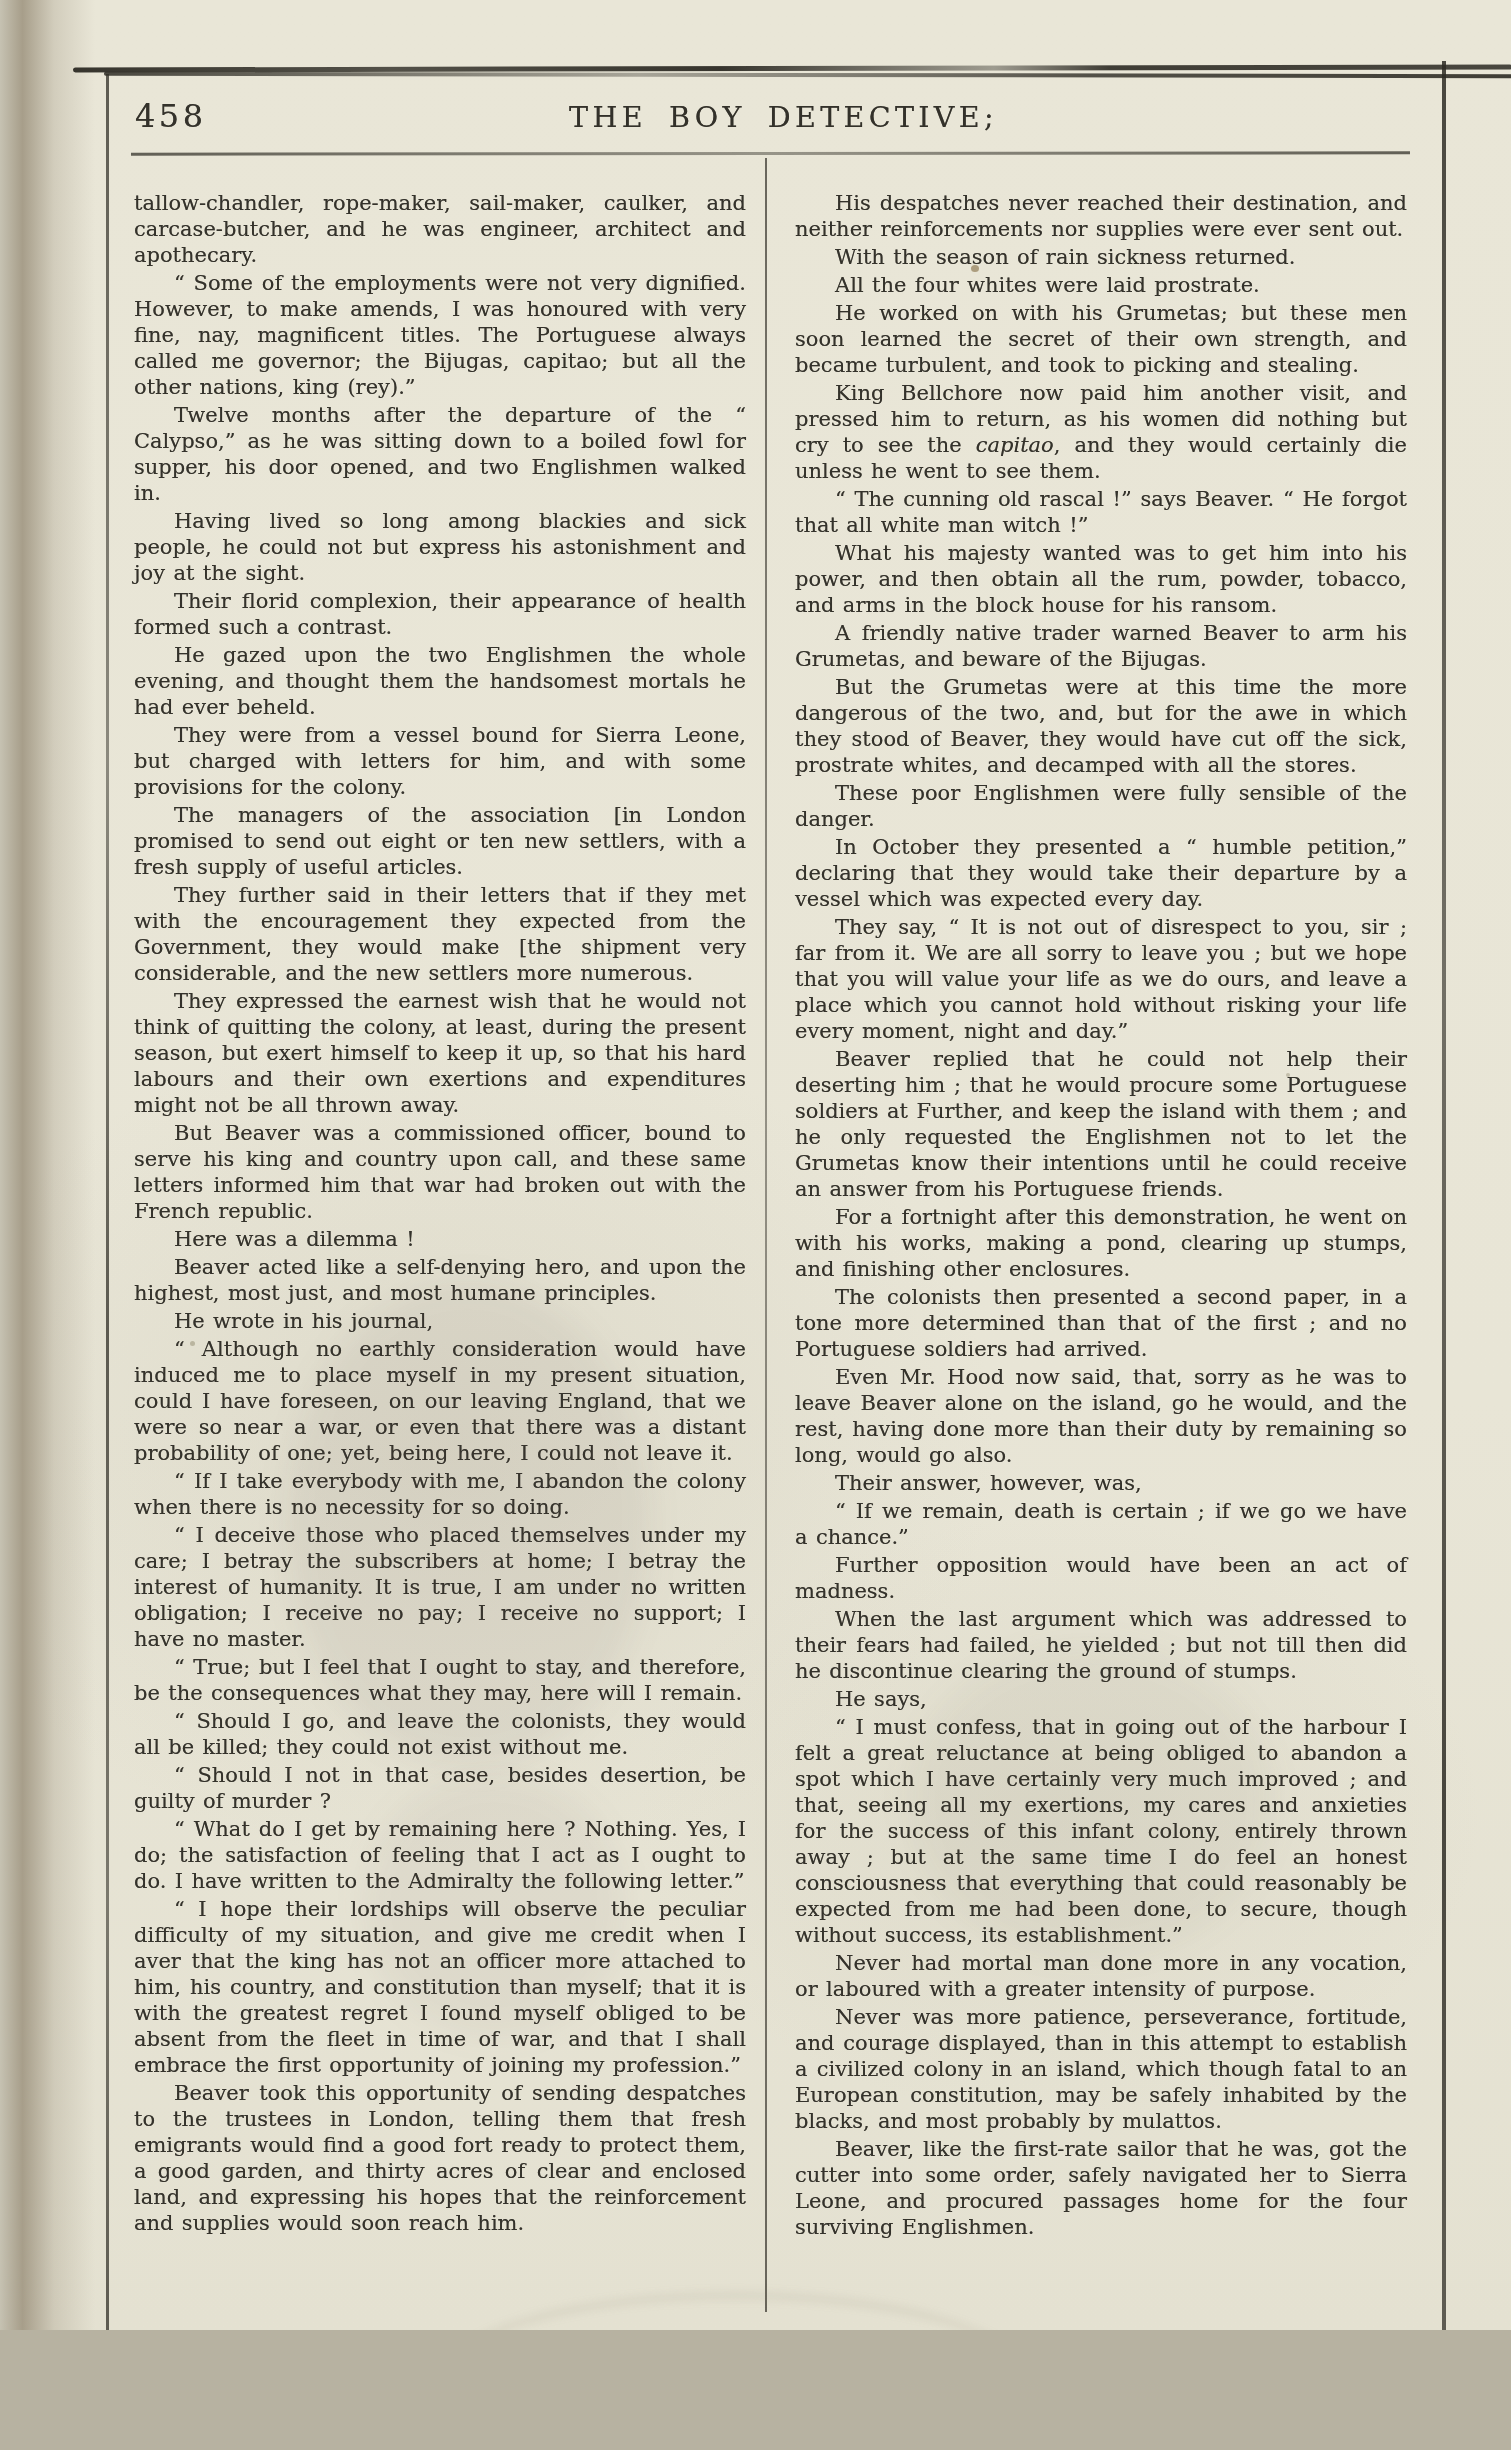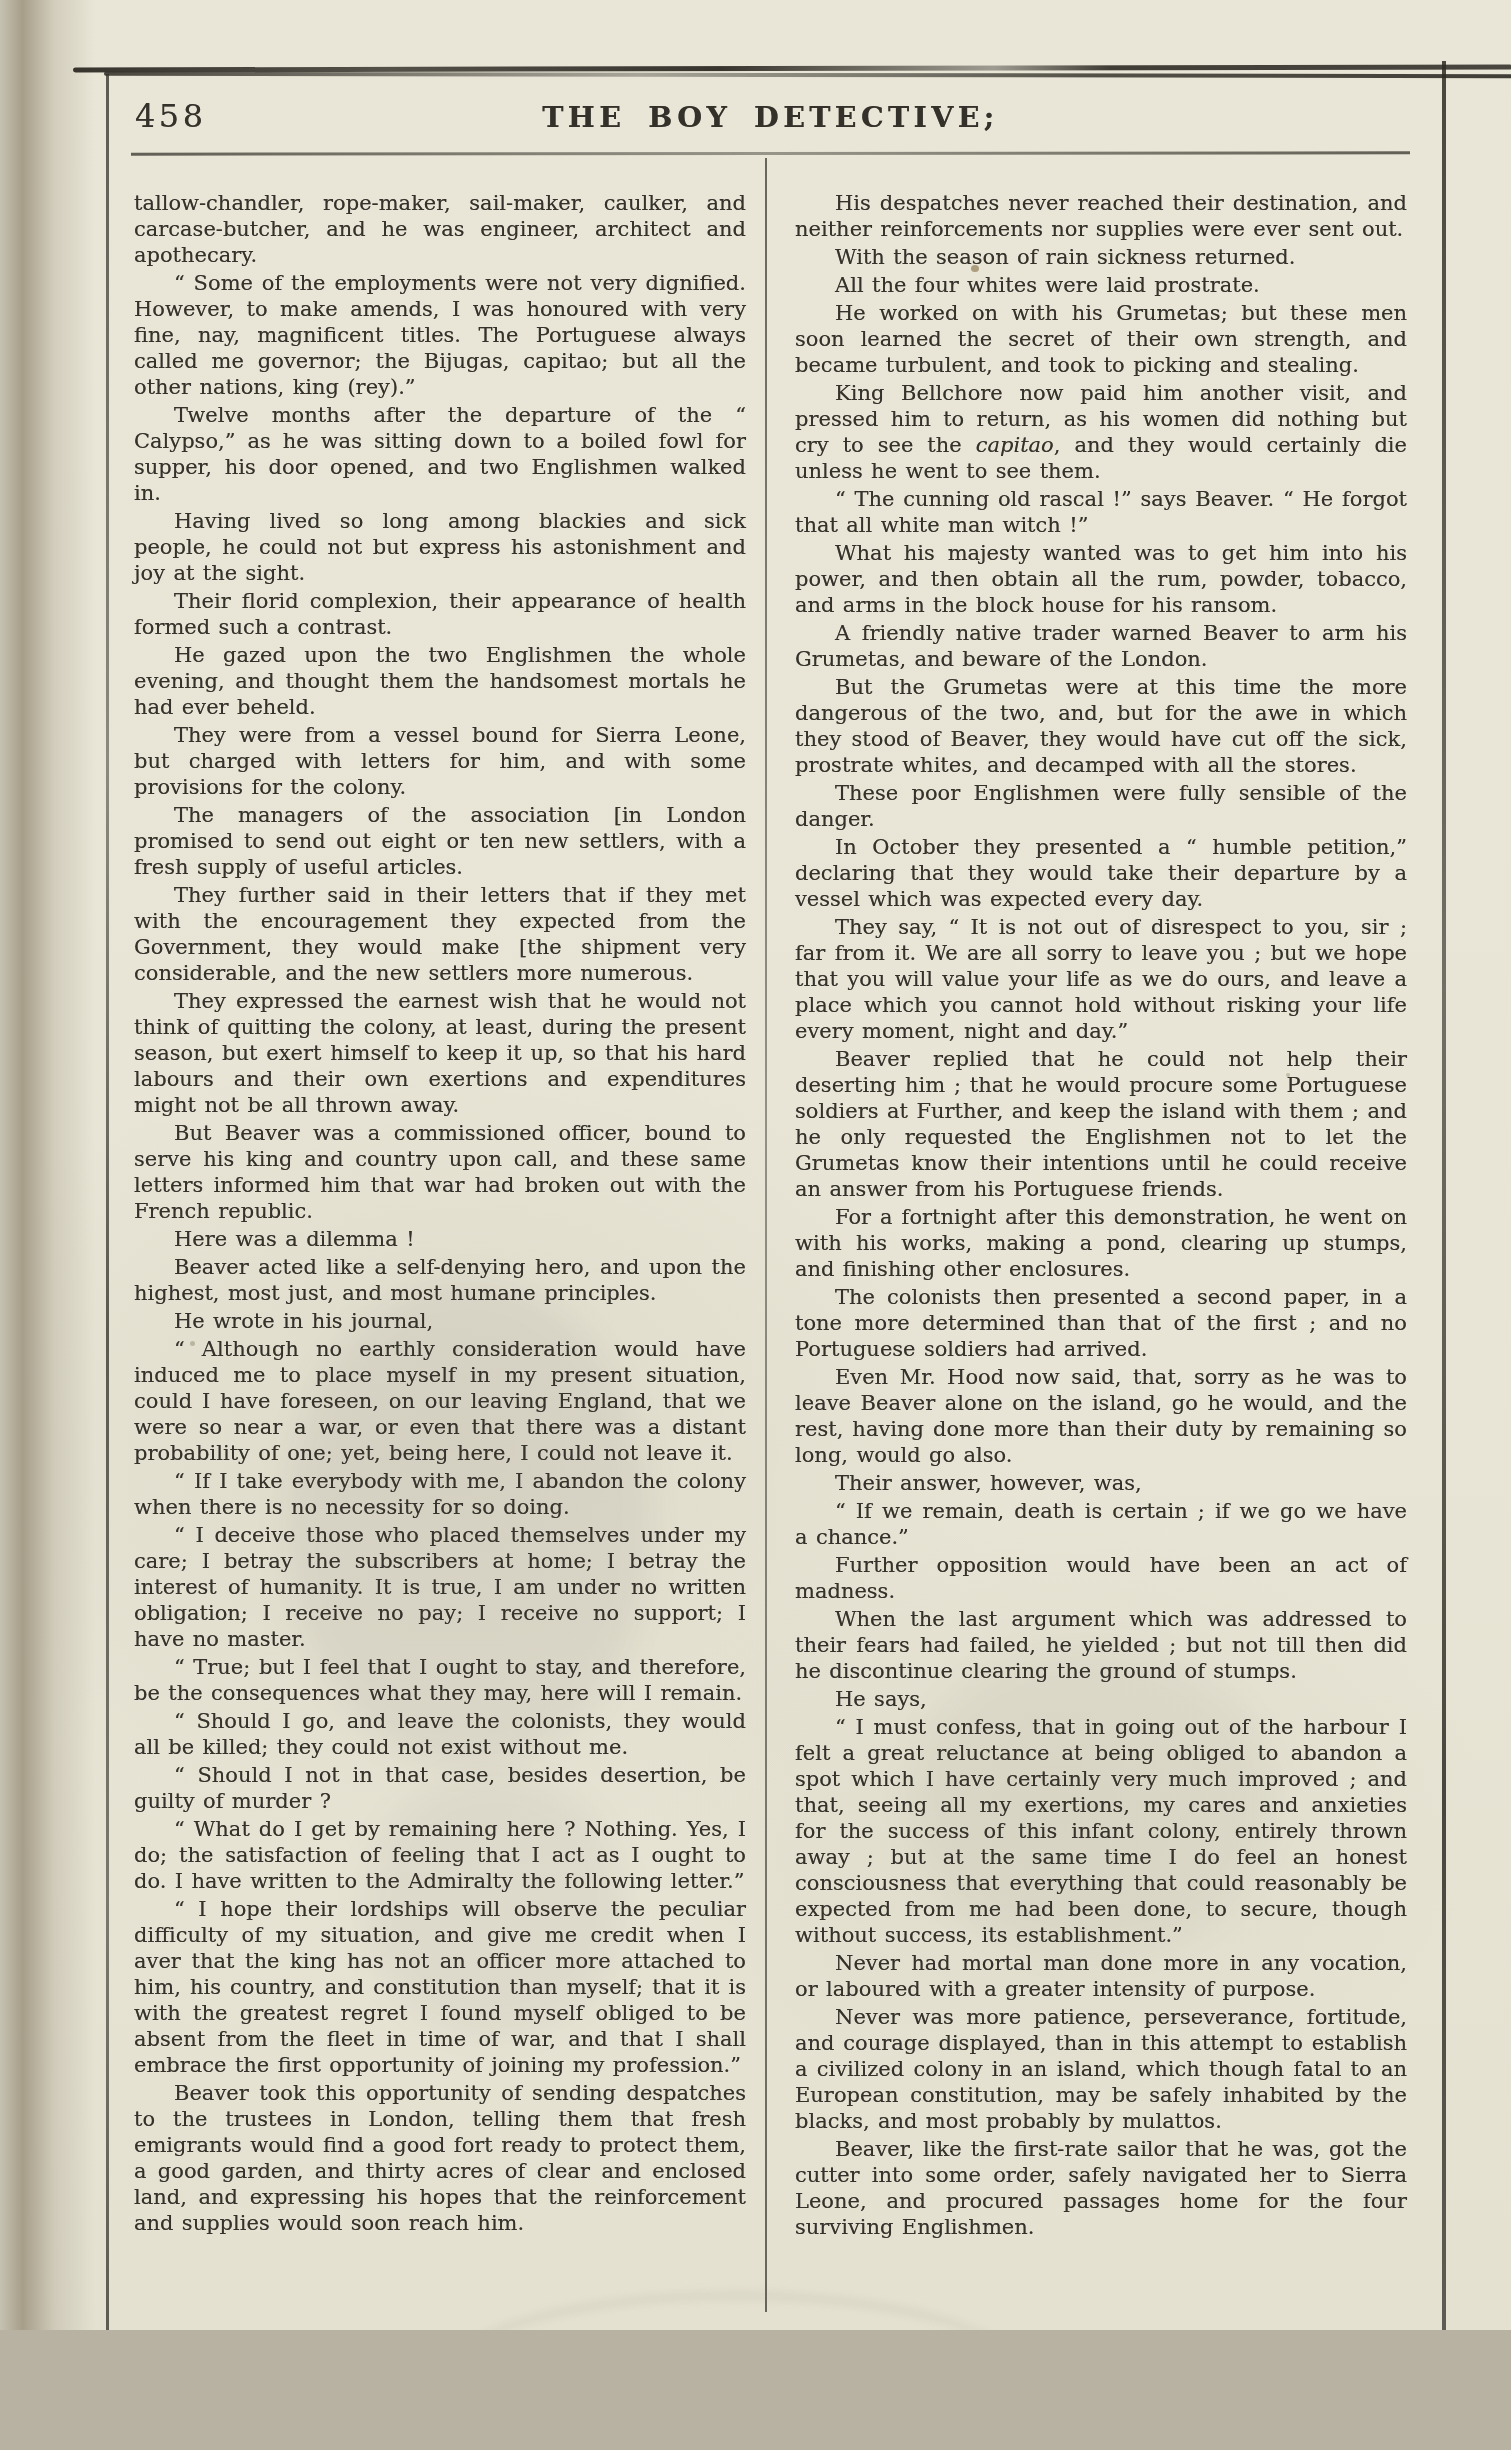--- a/index.html
+++ b/index.html
@@ -36,22 +36,22 @@
   .right-rule{left:1442px;top:61px;width:3.5px;height:2317px;opacity:.9;
     background:linear-gradient(180deg,rgba(45,43,36,.95),rgba(45,43,36,.7) 40%,rgba(45,43,36,.95) 75%,rgba(45,43,36,.8));}
   .divider-rule{left:765px;top:158px;width:1.7px;height:2154px;opacity:.8;
     background:linear-gradient(180deg,rgba(55,52,44,.9),rgba(55,52,44,.6) 45%,rgba(55,52,44,.9));}
   .bottom-rule{left:109px;top:2348px;width:1335px;height:5.2px;transform:rotate(.72deg);transform-origin:left center;border-radius:2.6px;
     background:linear-gradient(90deg,rgba(42,40,33,.9),rgba(42,40,33,.55) 28%,rgba(42,40,33,.9) 52%,rgba(42,40,33,.65) 76%,rgba(42,40,33,.9));}
 
   
   .page-number{position:absolute;left:135px;top:97px;font-size:32px;letter-spacing:3.5px;color:#34322b;
     text-shadow:0 0 0.5px rgba(52,50,43,.6);}
-  .page-title{position:absolute;left:131px;top:100px;width:1279px;text-align:center;
-    font-size:28.6px;font-weight:bold;letter-spacing:4.3px;word-spacing:8.7px;color:#33312a;
+  .page-title{position:absolute;left:144px;top:100px;width:1279px;text-align:center;
+    font-size:28.6px;font-weight:normal;letter-spacing:4.3px;word-spacing:8.7px;color:#33312a;
     text-shadow:0 0 0.6px rgba(51,49,42,.55);}
 
   
   .col{position:absolute;top:188px;width:616px;}
   .col-left{left:132px;}
   .col-right{left:793px;}
   .col p{margin:2px;text-align:justify;text-indent:40px;
     font-size:21px;line-height:26px;word-spacing:1.7px;color:#34322b;
     text-shadow:0 0 0.4px rgba(52,50,43,.55);}
   .col p.noindent{text-indent:0;}
@@ -116,21 +116,21 @@
       <p>Beaver took this opportunity of sending despatches to the trustees in London, telling them that fresh emigrants would find a good fort ready to protect them, a good garden, and thirty acres of clear and enclosed land, and expressing his hopes that the reinforcement and supplies would soon reach him.</p>
     </div>
   <div class="col col-right">
       <p>His despatches never reached their destination, and neither reinforcements nor supplies were ever sent out.</p>
       <p>With the season of rain sickness returned.</p>
       <p>All the four whites were laid prostrate.</p>
       <p>He worked on with his Grumetas; but these men soon learned the secret of their own strength, and became turbulent, and took to picking and stealing.</p>
       <p>King Bellchore now paid him another visit, and pressed him to return, as his women did nothing but cry to see the <i>capitao</i>, and they would certainly die unless he went to see them.</p>
       <p>“ The cunning old rascal !” says Beaver.  “ He forgot that all white man witch !”</p>
       <p>What his majesty wanted was to get him into his power, and then obtain all the rum, powder, tobacco, and arms in the block house for his ransom.</p>
-      <p>A friendly native trader warned Beaver to arm his Grumetas, and beware of the London.</p>
+      <p>A friendly native trader warned Beaver to arm his Grumetas, and beware of the Bijugas.</p>
       <p>But the Grumetas were at this time the more dangerous of the two, and, but for the awe in which they stood of Beaver, they would have cut off the sick, prostrate whites, and decamped with all the stores.</p>
       <p>These poor Englishmen were fully sensible of the danger.</p>
       <p>In October they presented a “ humble petition,” declaring that they would take their departure by a vessel which was expected every day.</p>
       <p>They say, “ It is not out of disrespect to you, sir ; far from it.  We are all sorry to leave you ; but we hope that you will value your life as we do ours, and leave a place which you cannot hold without risking your life every moment, night and day.”</p>
       <p>Beaver replied that he could not help their deserting him ;  that he would procure some Portuguese soldiers at Further, and keep the island with them ; and he only requested the Englishmen not to let the Grumetas know their intentions until he could receive an answer from his Portuguese friends.</p>
       <p>For a fortnight after this demonstration, he went on with his works, making a pond, clearing up stumps, and finishing other enclosures.</p>
       <p>The colonists then presented a second paper, in a tone more determined than that of the first ; and no Portuguese soldiers had arrived.</p>
       <p>Even Mr. Hood now said, that, sorry as he was to leave Beaver alone on the island, go he would, and the rest, having done more than their duty by remaining so long, would go also.</p>
       <p>Their answer, however, was,</p>
       <p>“ If we remain, death is certain ; if we go we have a chance.”</p>

